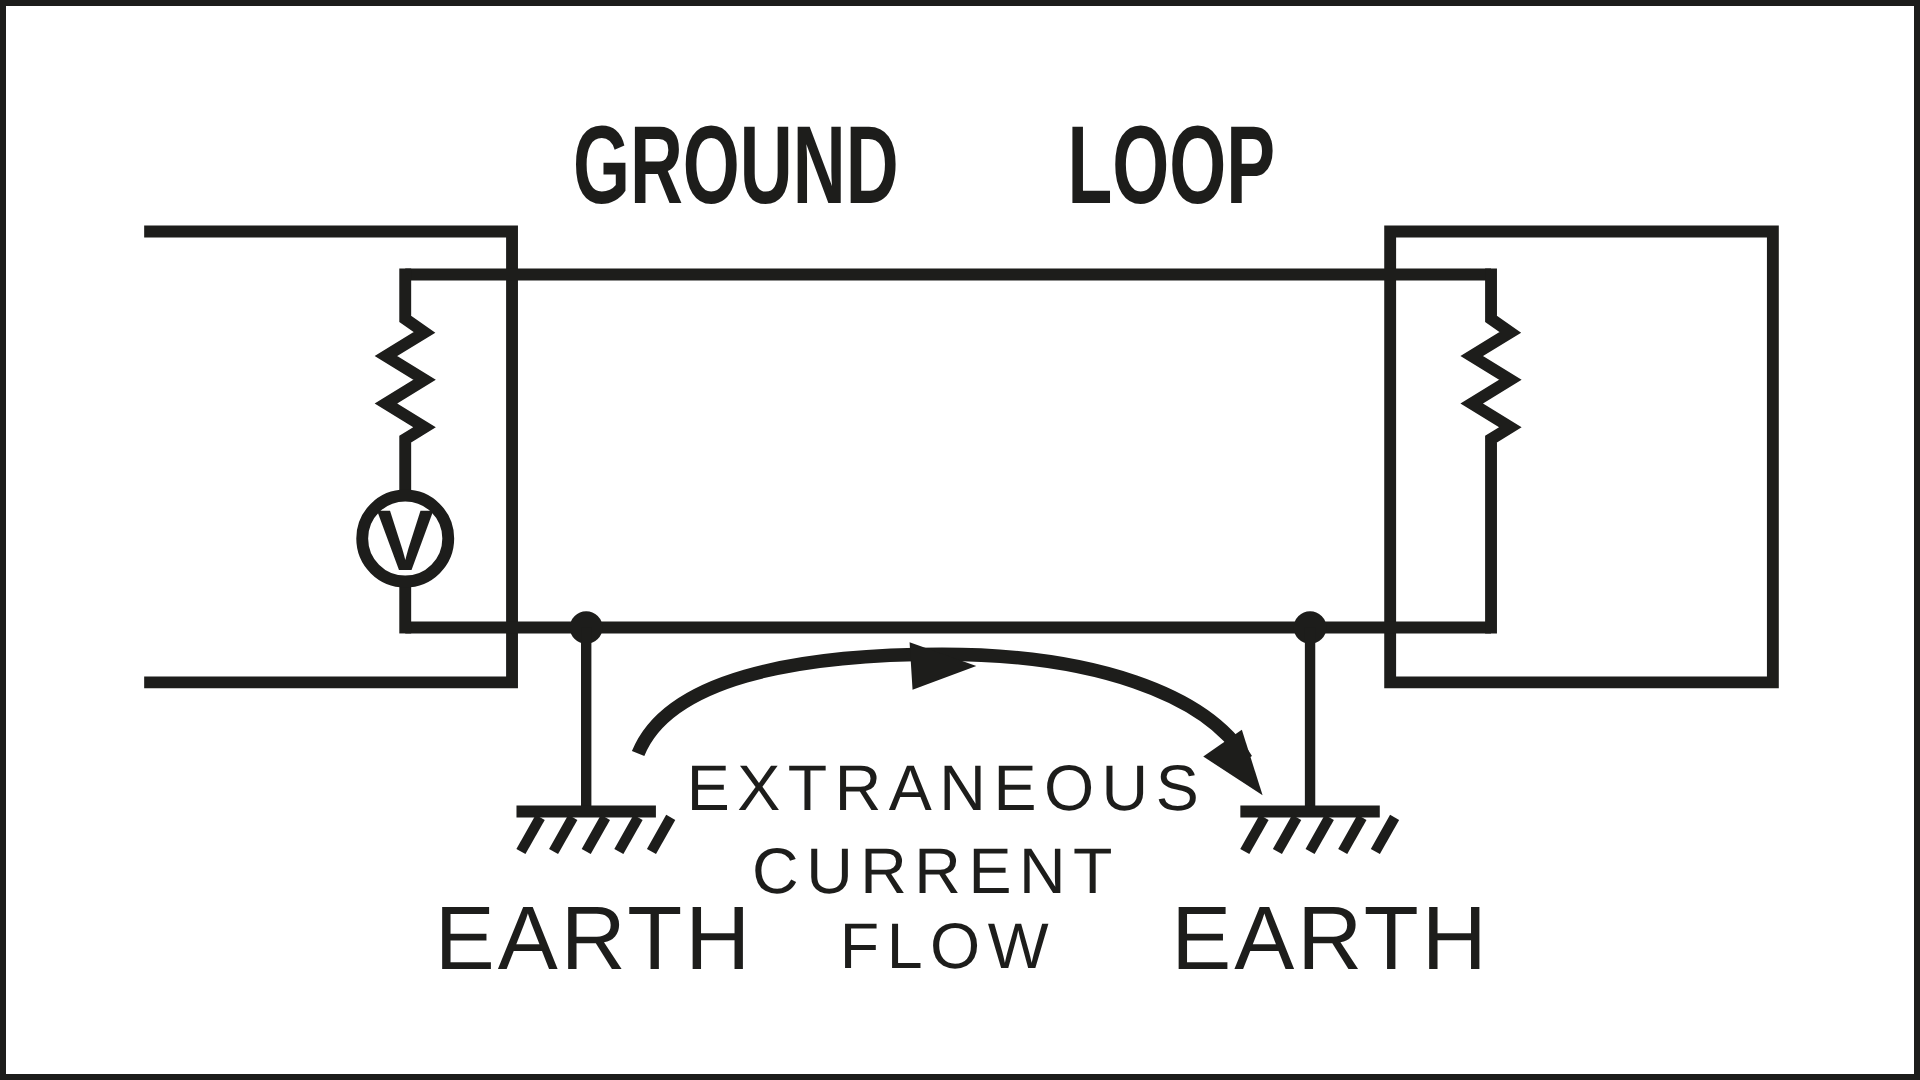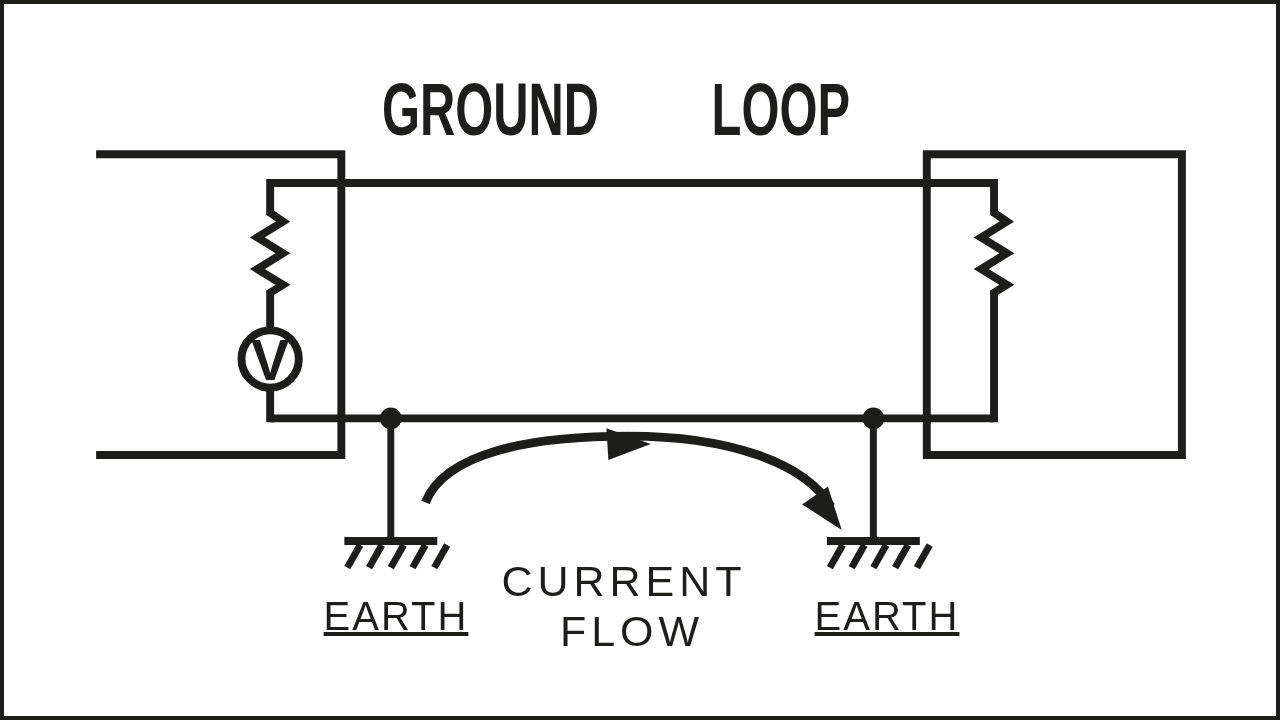--- a/index.html
+++ b/index.html
@@ -34,21 +34,21 @@
     font-size:74px;
     font-weight:bold;
     letter-spacing:0px;
     word-spacing:150px;
     white-space:nowrap;
     line-height:1;
     transform:scaleX(0.66);
     transform-origin:center;
   }
   .body-text{font-size:43px;letter-spacing:5px;}
-  .earth-text{font-size:40px;letter-spacing:2px;text-decoration:underline;}
+  .earth-text{font-size:60px;letter-spacing:2px;}
   .ex1{left:627px;top:501px;}
   .ex2{left:620px;top:556px;}
   .ex3{left:628px;top:606px;}
   .earthL{left:392px;top:592px;}
   .earthR{left:883px;top:592px;}
   .vm-label{
     font-size:58px;
     font-weight:bold;
     font-family:"Liberation Sans", sans-serif;
   }
@@ -93,19 +93,20 @@
 
     <path class="st" stroke-width="9" d="M 423 504 C 443 454 528 437 628 437 C 728 437 806 463 833 508"></path>
     <polygon class="fl" points="651,445 606,429 608,461"></polygon>
     <polygon class="fl" points="844,532 804,506 830,488"></polygon>
   </svg>
 
   <div class="title-wrap">
     <div class="title">GROUND LOOP</div>
   </div>
 
+  <div class="lbl body-text ex1">EXTRANEOUS</div>
   <div class="lbl body-text ex2">CURRENT</div>
   <div class="lbl body-text ex3">FLOW</div>
 
   <div class="lbl earth-text earthL">EARTH</div>
   <div class="lbl earth-text earthR">EARTH</div>
 
 </div>
 
 </body></html>

